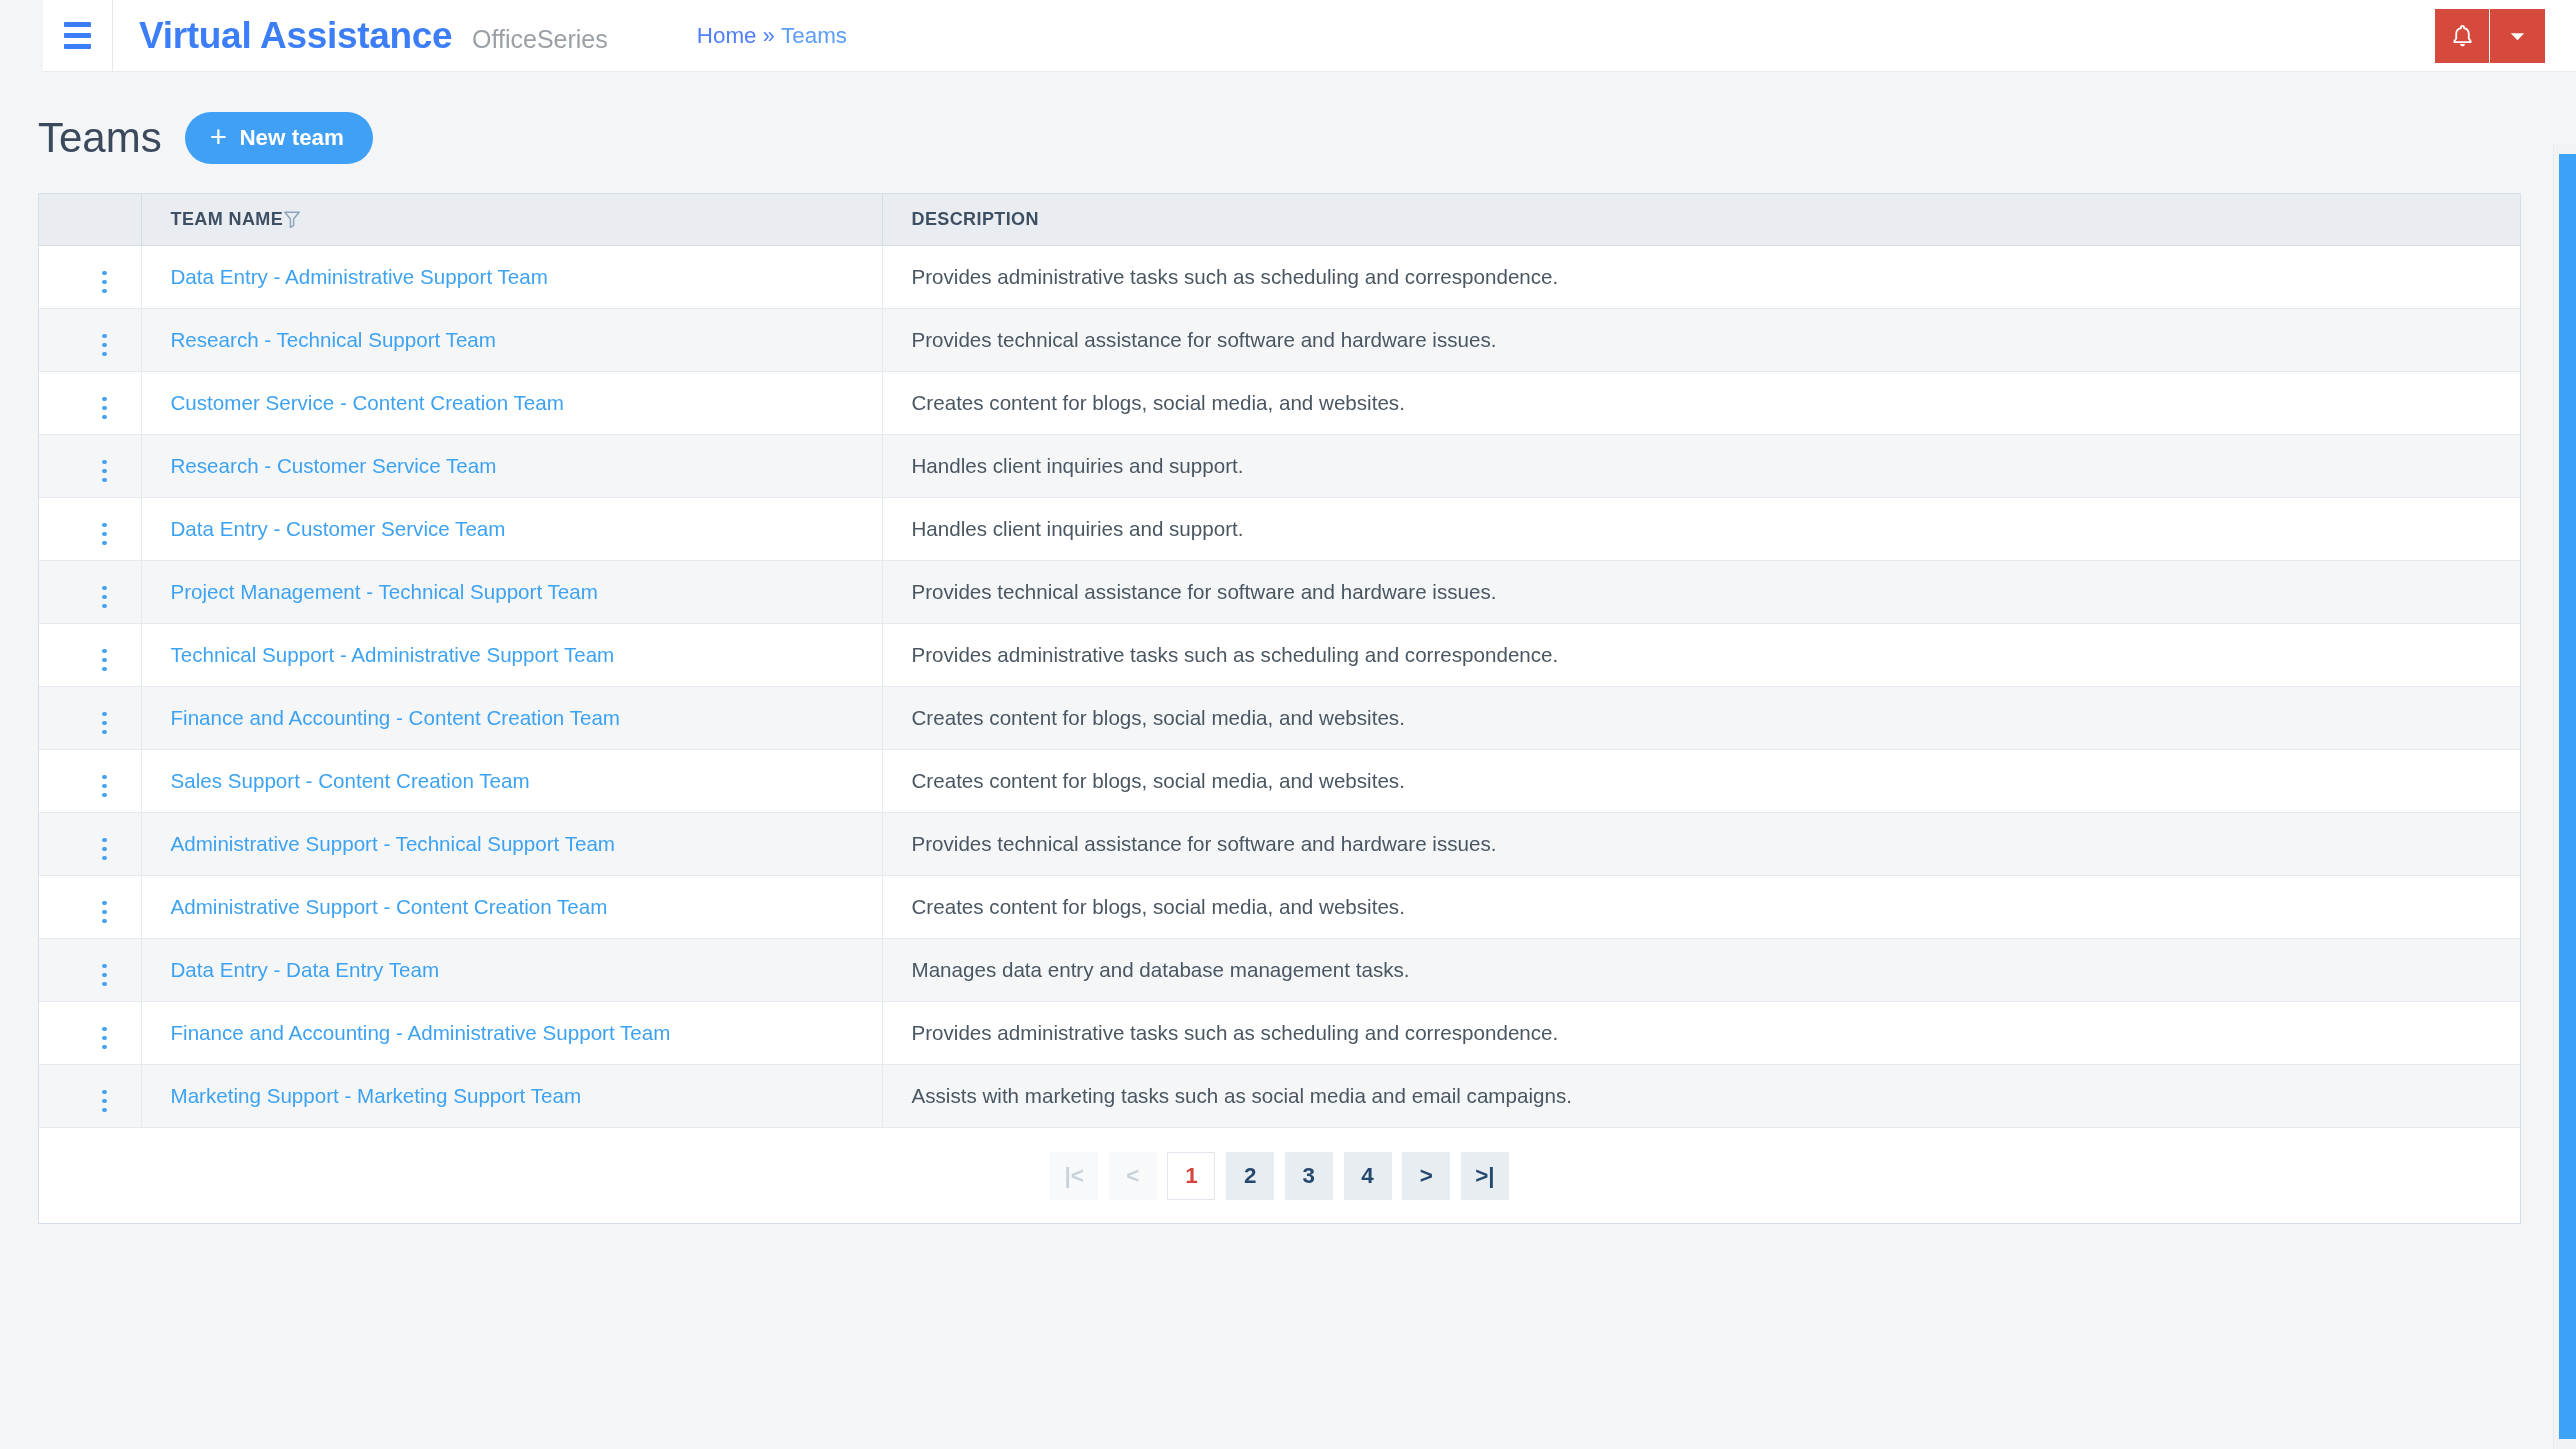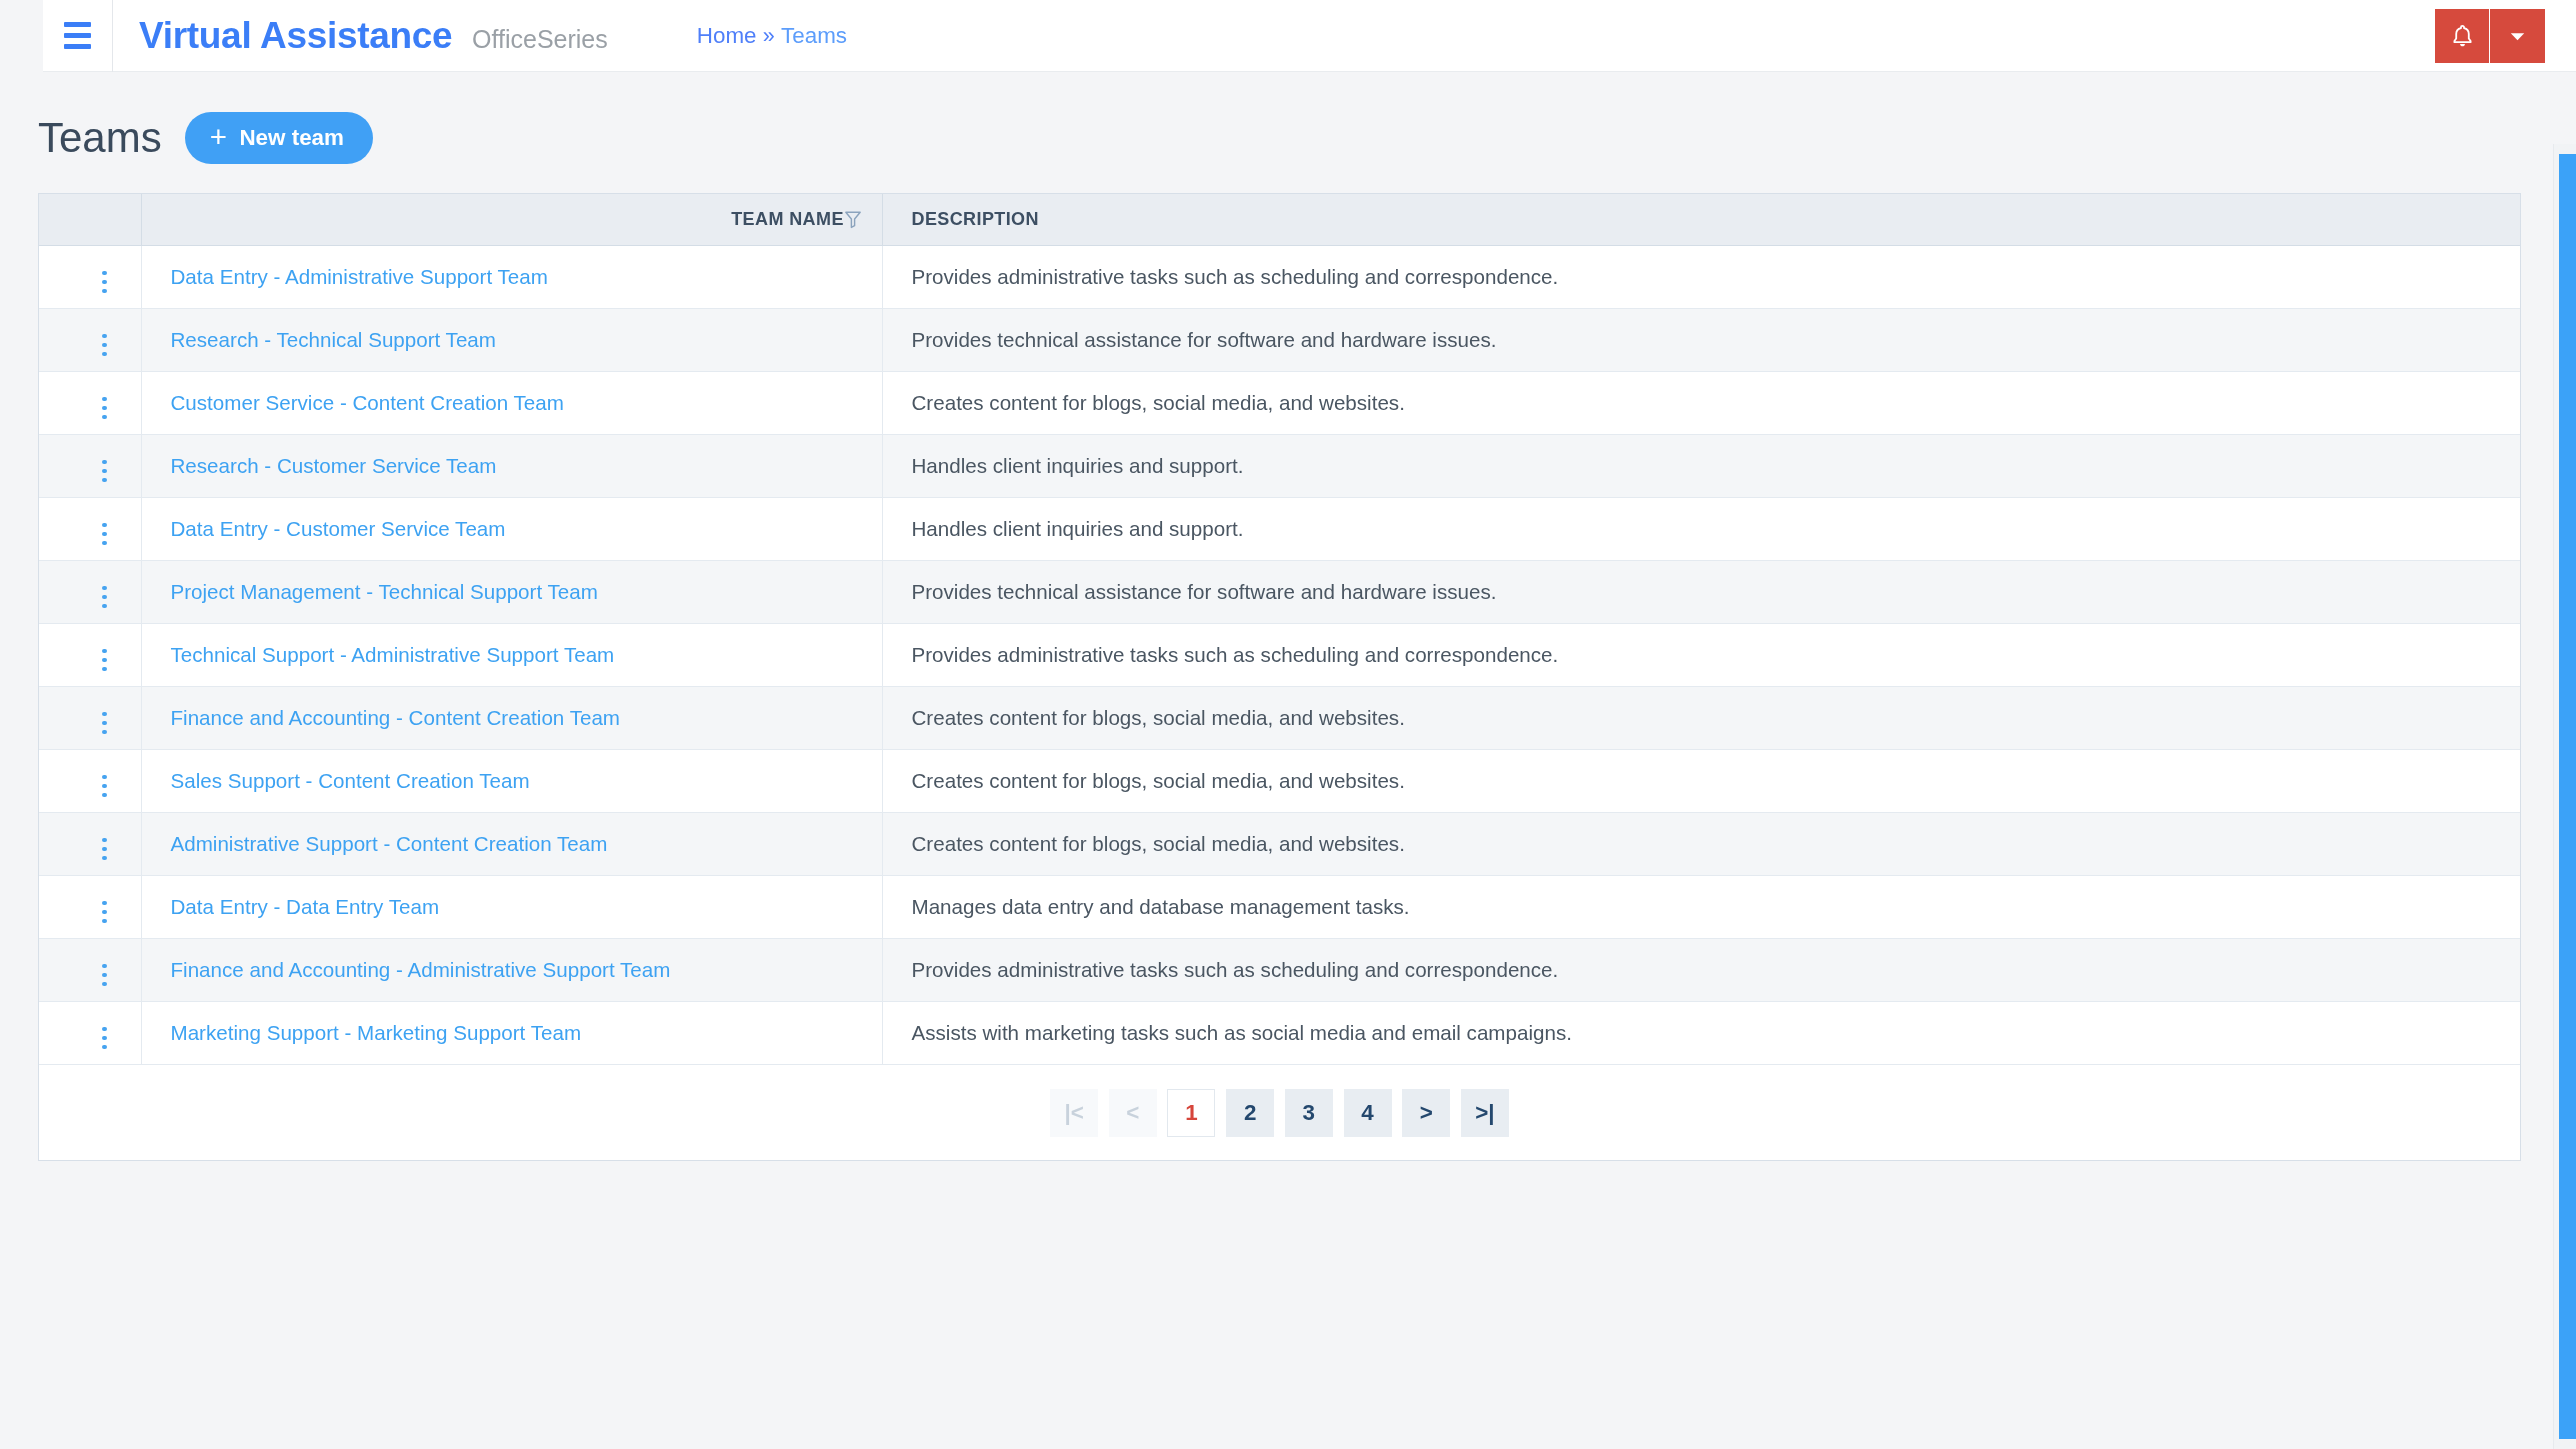--- a/index.html
+++ b/index.html
@@ -137,21 +137,21 @@
     font-size: 18px;
     font-weight: bold;
     color: #3d4f63;
     letter-spacing: 0.4px;
     text-align: left;
     padding: 0 0 0 29px;
     vertical-align: middle;
   }
   table.grid thead th.th-menu { padding: 0; }
   table.grid thead th:last-child { border-right: none; }
-  .th-inner { display: flex; align-items: center; justify-content: flex-end; padding-right: 19.7px; }
+  .th-inner { display: flex; align-items: center; justify-content: flex-start; padding-right: 19.7px; }
   .filter-icon { display: inline-flex; }
 
   table.grid tbody td {
     height: 63px;
     border-bottom: 0.9px solid #e4eaf0;
     border-right: 0.9px solid #e4eaf0;
     font-size: 20.6px;
     color: #4a5662;
     padding: 0 0 0 29px;
     vertical-align: middle;
@@ -373,20 +373,29 @@
             <td><span>Creates content for blogs, social media, and websites.</span></td>
           </tr>
           <tr>
             <td class="cell-menu"><span class="kebab">
                 <i></i>
                 <i></i>
                 <i></i>
               </span></td>
             <td><a class="team-link">Sales Support - Content Creation Team</a></td>
             <td><span>Creates content for blogs, social media, and websites.</span></td>
+          </tr>
+          <tr>
+            <td class="cell-menu"><span class="kebab">
+                <i></i>
+                <i></i>
+                <i></i>
+              </span></td>
+            <td><a class="team-link">Administrative Support - Technical Support Team</a></td>
+            <td><span>Provides technical assistance for software and hardware issues.</span></td>
           </tr>
           <tr>
             <td class="cell-menu"><span class="kebab">
                 <i></i>
                 <i></i>
                 <i></i>
               </span></td>
             <td><a class="team-link">Administrative Support - Content Creation Team</a></td>
             <td><span>Creates content for blogs, social media, and websites.</span></td>
           </tr>

